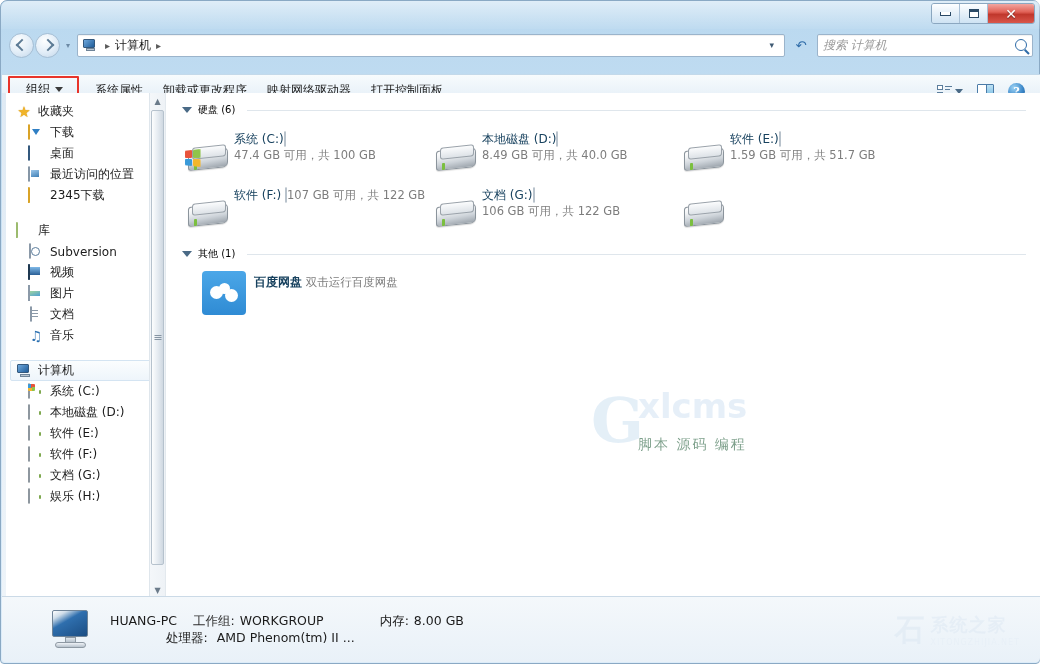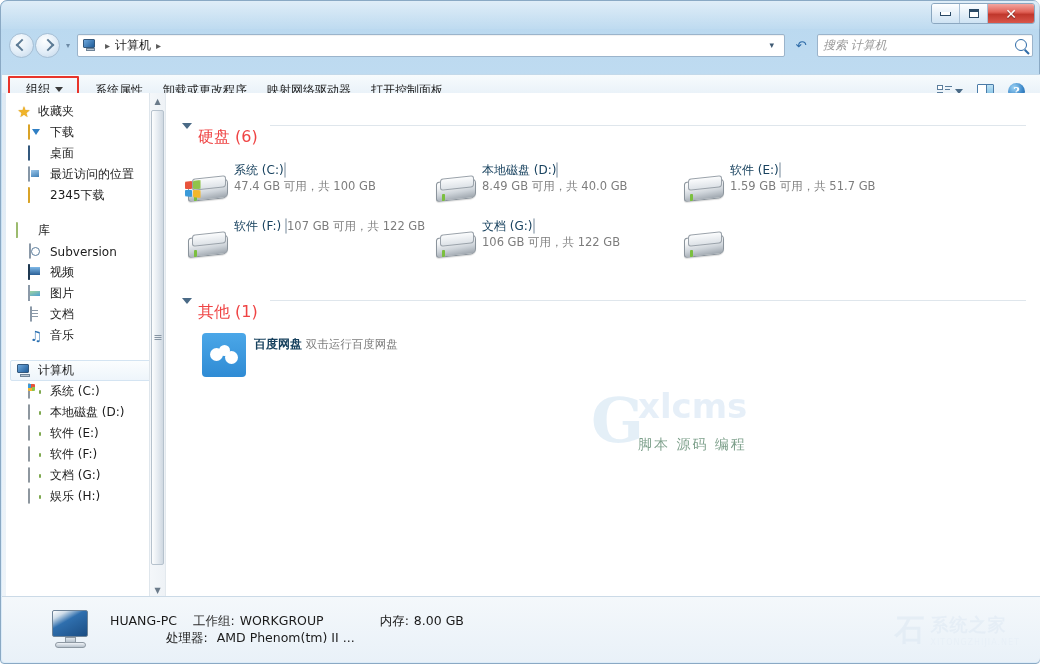--- a/index.html
+++ b/index.html
@@ -239,21 +239,21 @@
   }
   .wm-txt { display:flex; flex-direction:column; margin-left:-4px; }
   .wm-xlcms { font-size: 34px; color:#d2e3f3; font-weight:bold; line-height:34px; }
   .wm-sub { font-size: 14px; color:#14532d; letter-spacing: 2px; margin-top: 13px; }
 
   .sec-head {
     display: flex; align-items: center; gap: 6px;
     padding: 10px 14px 2px 16px;
   }
   .sec-tri { width:0;height:0;border-left:5px solid transparent;border-right:5px solid transparent;border-top:6px solid #4a6a86; }
-  .sec-title { font-size: 16px; color: #ef4444; white-space: nowrap; margin-top: 24px; }
+  .sec-title { font-size: 10px; color: #000000; white-space: nowrap; }
   .sec-rule { flex:1; height:1px; background:#dfe6ec; margin-left:6px; }
 
   .drive-grid { display: flex; flex-wrap: wrap; padding: 6px 0 0 14px; }
   .drive-tile {
     width: 248px; height: 56px; display: flex; align-items: flex-start;
     padding: 4px 0 0 4px;
   }
   .drive-icon-big {
     width: 46px; height: 40px; flex: none; position: relative; margin-top: 12px;
   }

